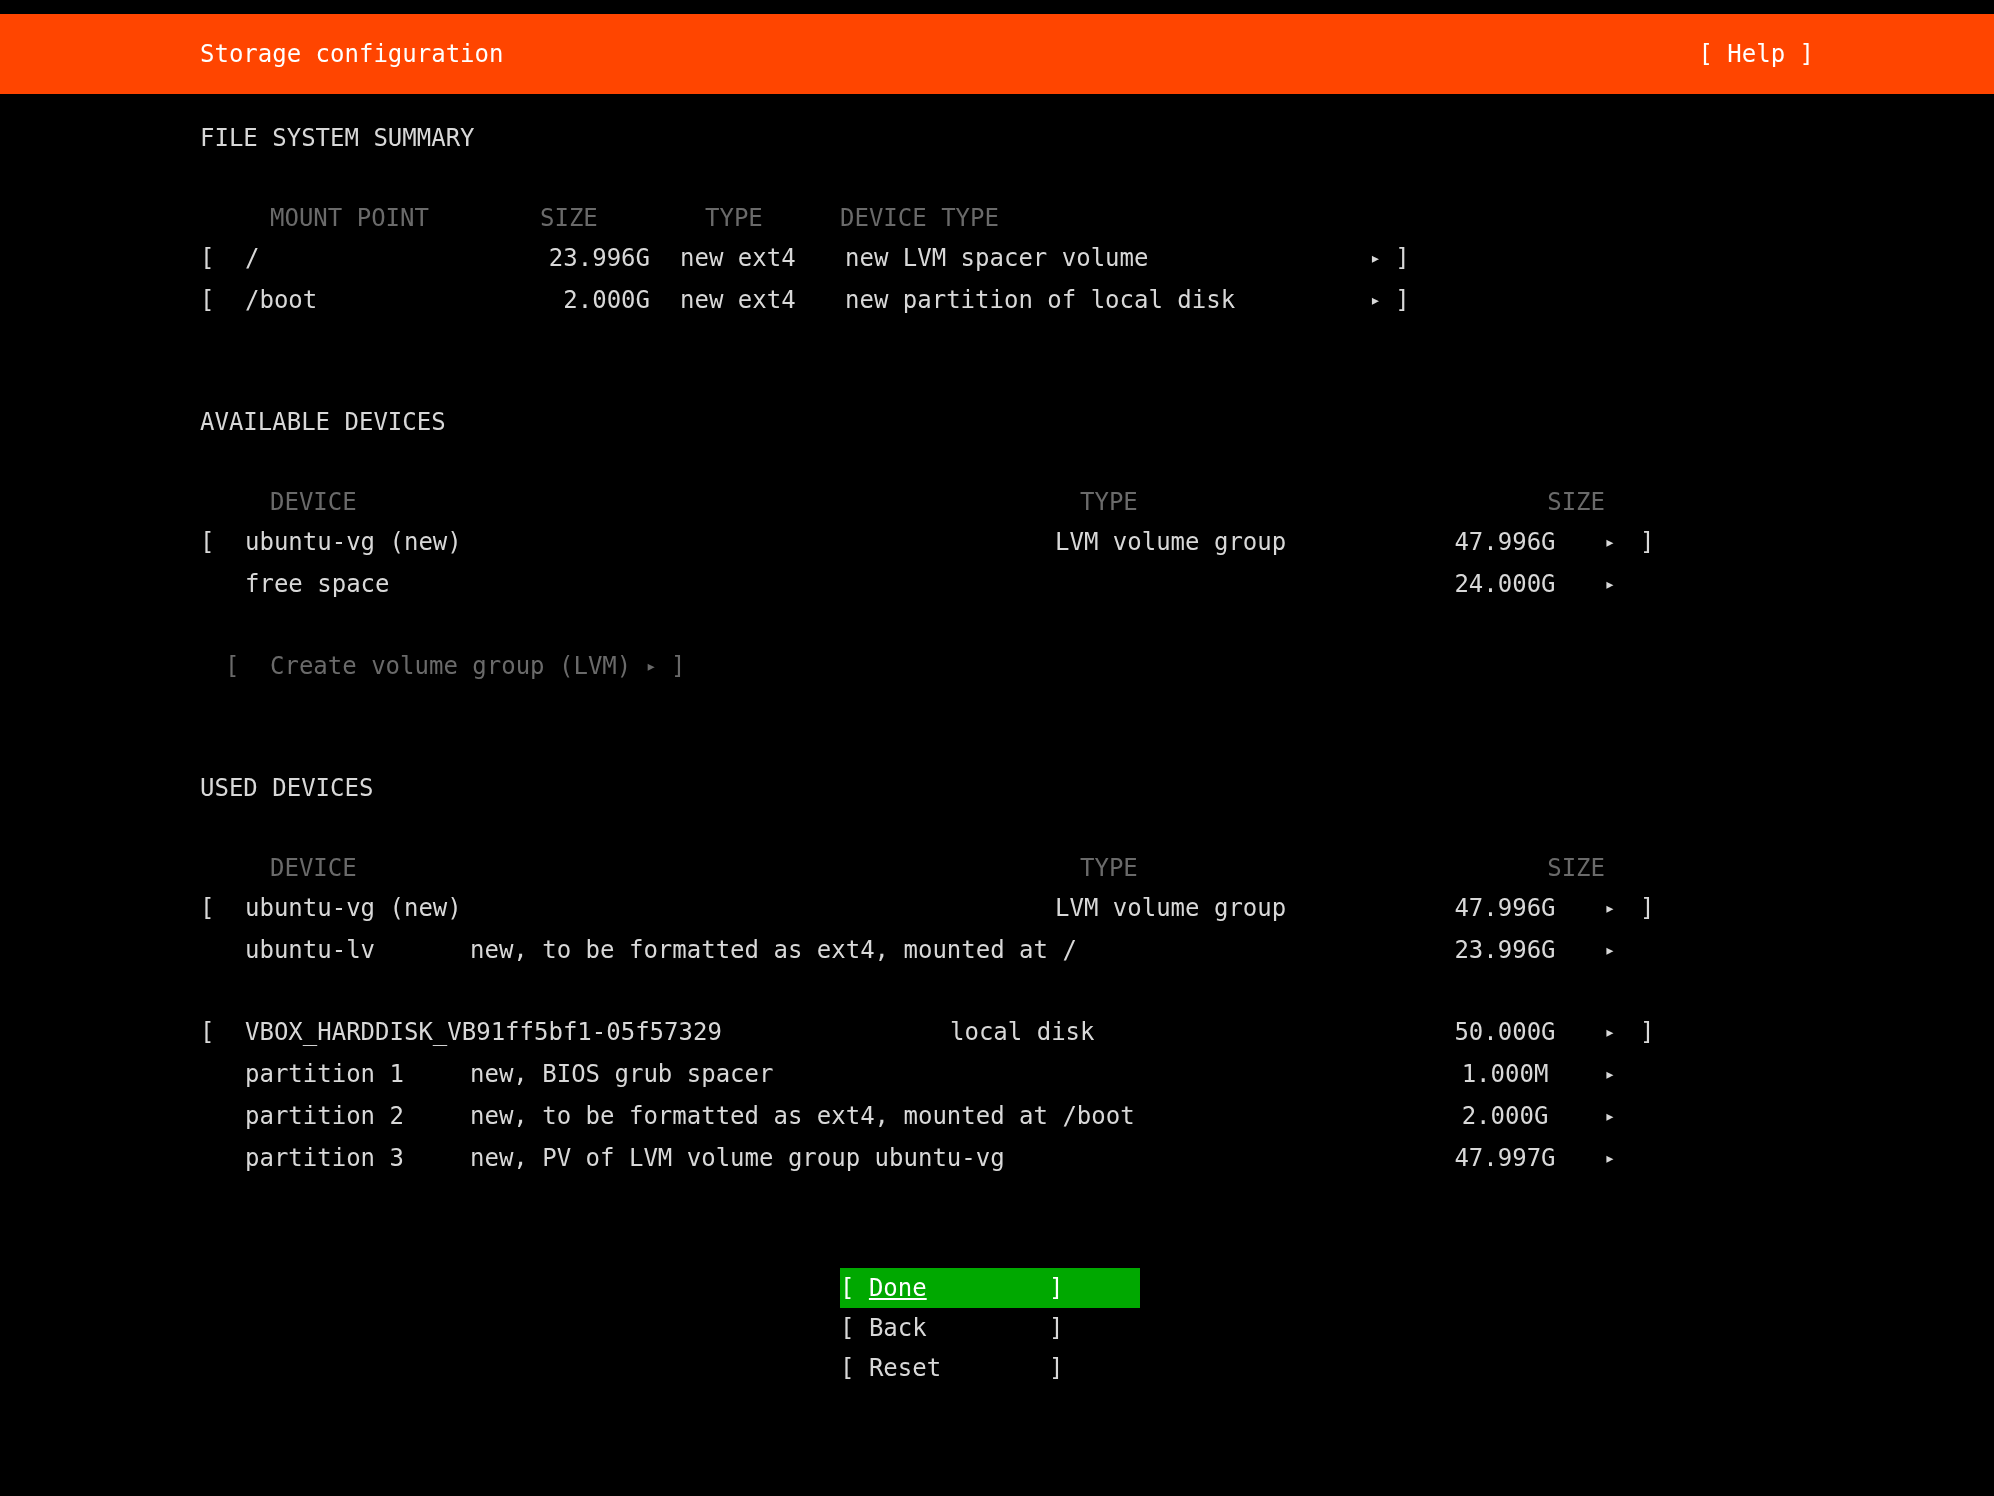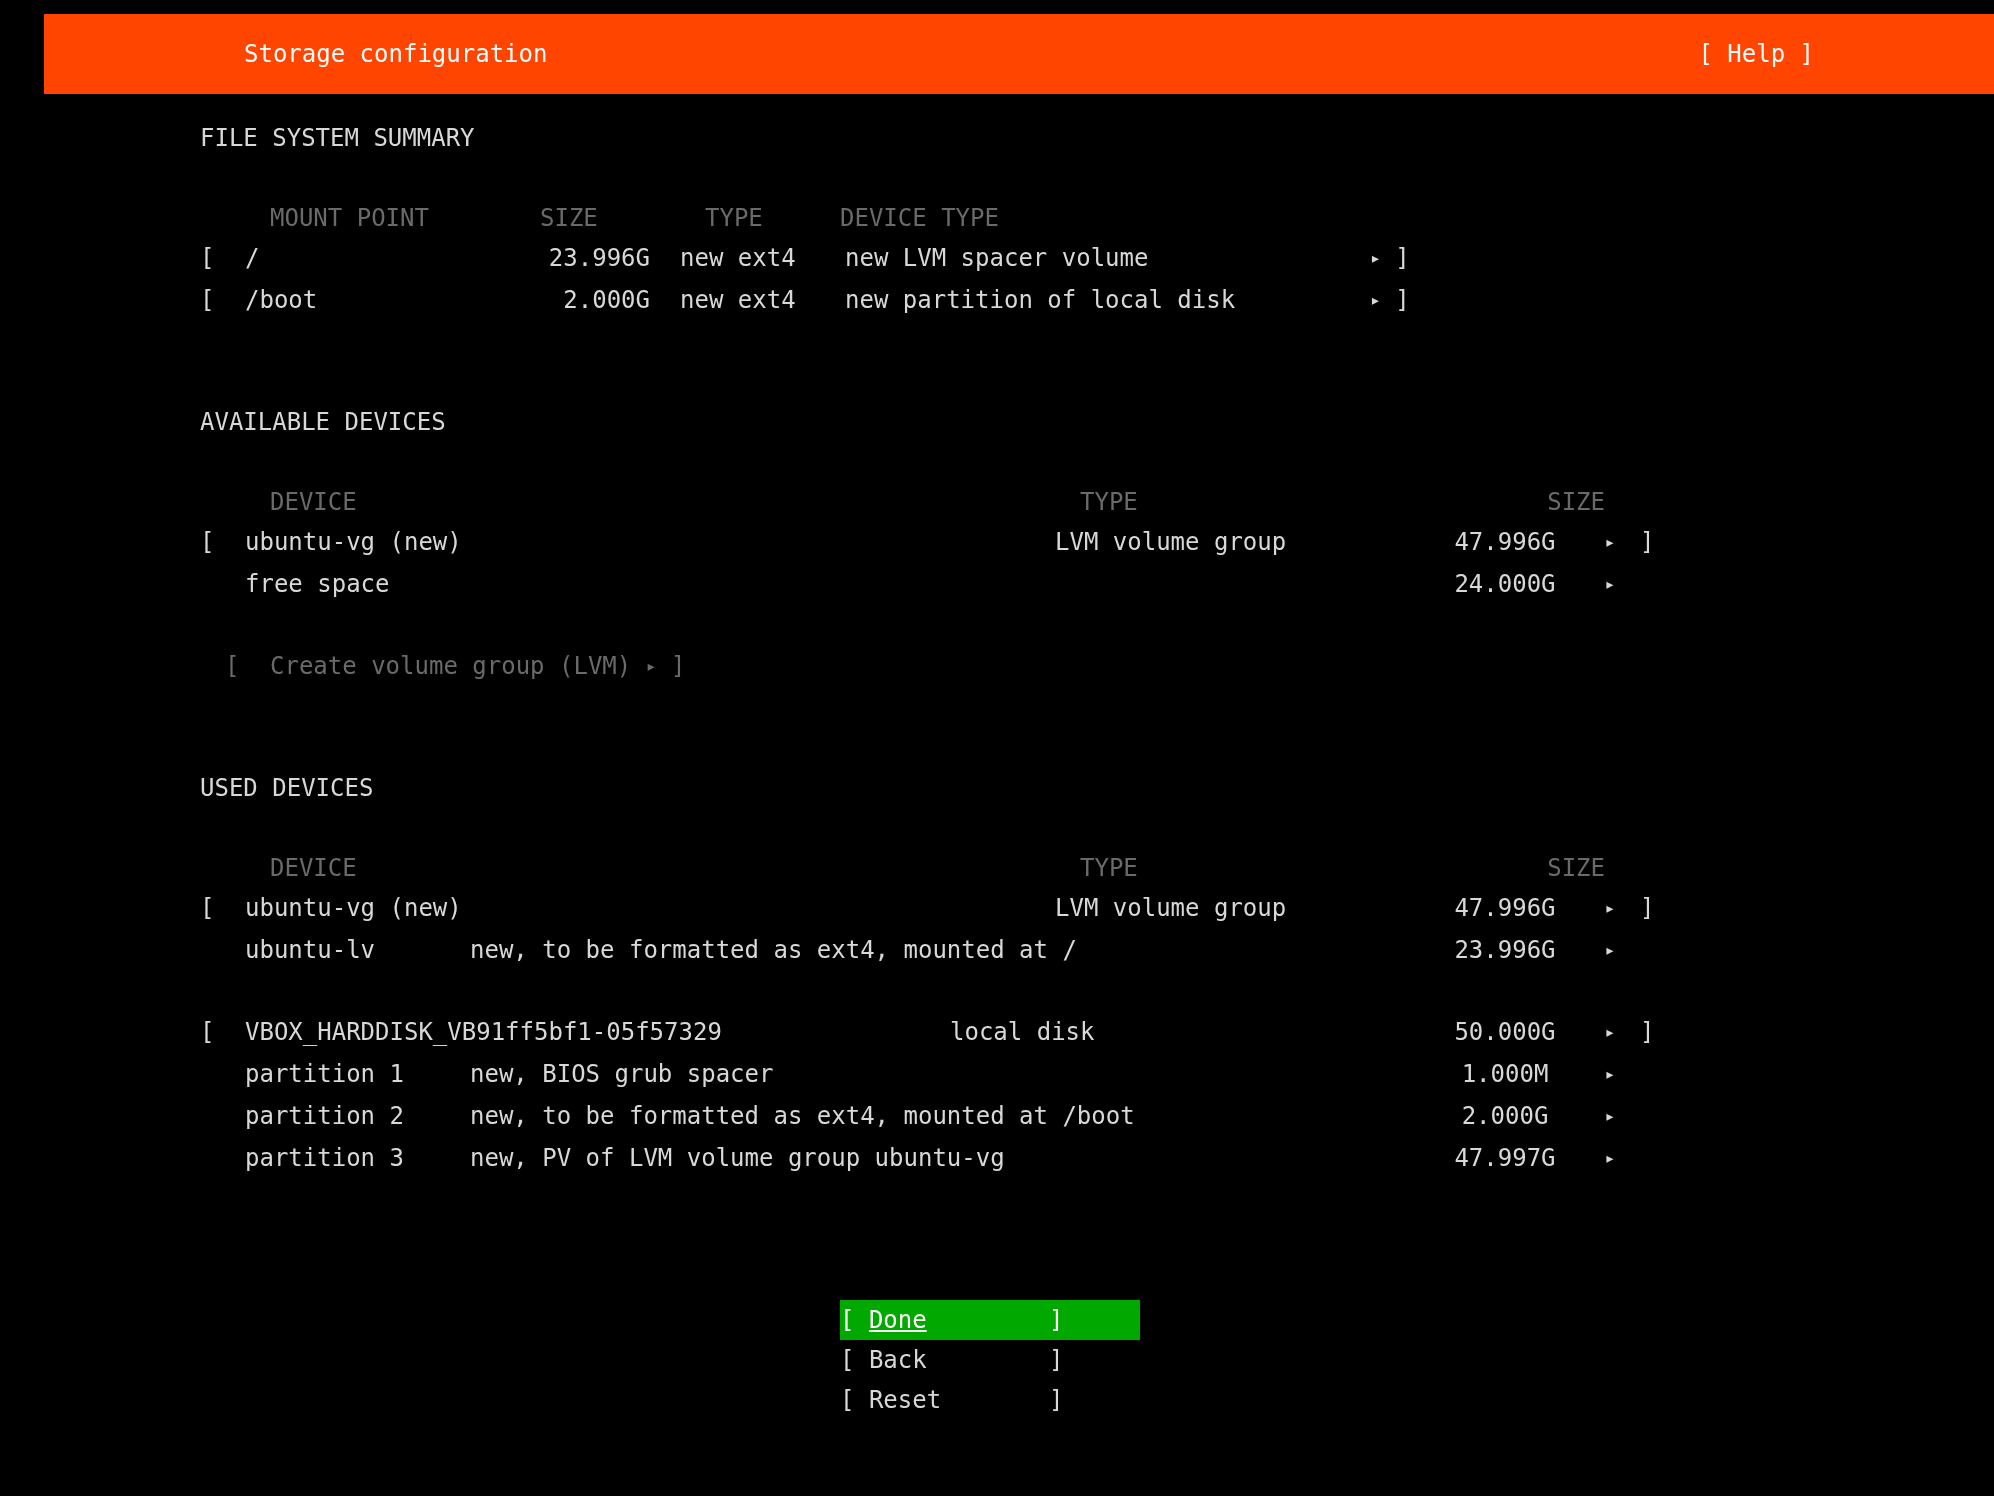--- a/index.html
+++ b/index.html
@@ -20,21 +20,21 @@
   }
   body {
     font-family: "DejaVu Sans Mono", "Ubuntu Mono", Consolas, monospace;
     font-size: 24px;
     line-height: 40px;
     color: var(--fg);
   }
   .ch { display:inline-block; width:15px; }
 
   
-  .topbar-wrap { padding-top: 14px; padding-left: 44px; }
+  .topbar-wrap { padding-top: 14px; }
   .topbar {
     background: var(--orange);
     color: #fff;
     height: 80px;
     line-height: 80px;
     display: flex;
     justify-content: space-between;
     padding-left: 200px;
     padding-right: 180px;
   }
@@ -65,21 +65,21 @@
   
   .dev-name  { display:inline-block; width: 810px; }
   .dev-type  { display:inline-block; width: 375px; }
   .dev-size  { display:inline-block; width: 150px; text-align:center; }
   .dev-arrbx { display:inline-block; width: 60px; text-align:center; }
   .sub-name   { display:inline-block; width: 225px; }
   .sub-desc-wide { display:inline-block; width: 960px; }
 
   
   .buttons {
-    margin-top: 120px;
+    margin-top: 88px;
     margin-left: 640px;
     width: 300px;
   }
   .btn {
     height: 40px;
     line-height: 40px;
     white-space: pre;
   }
   .btn .lbl { display:inline-block; width: 180px; }
   .btn.selected {

